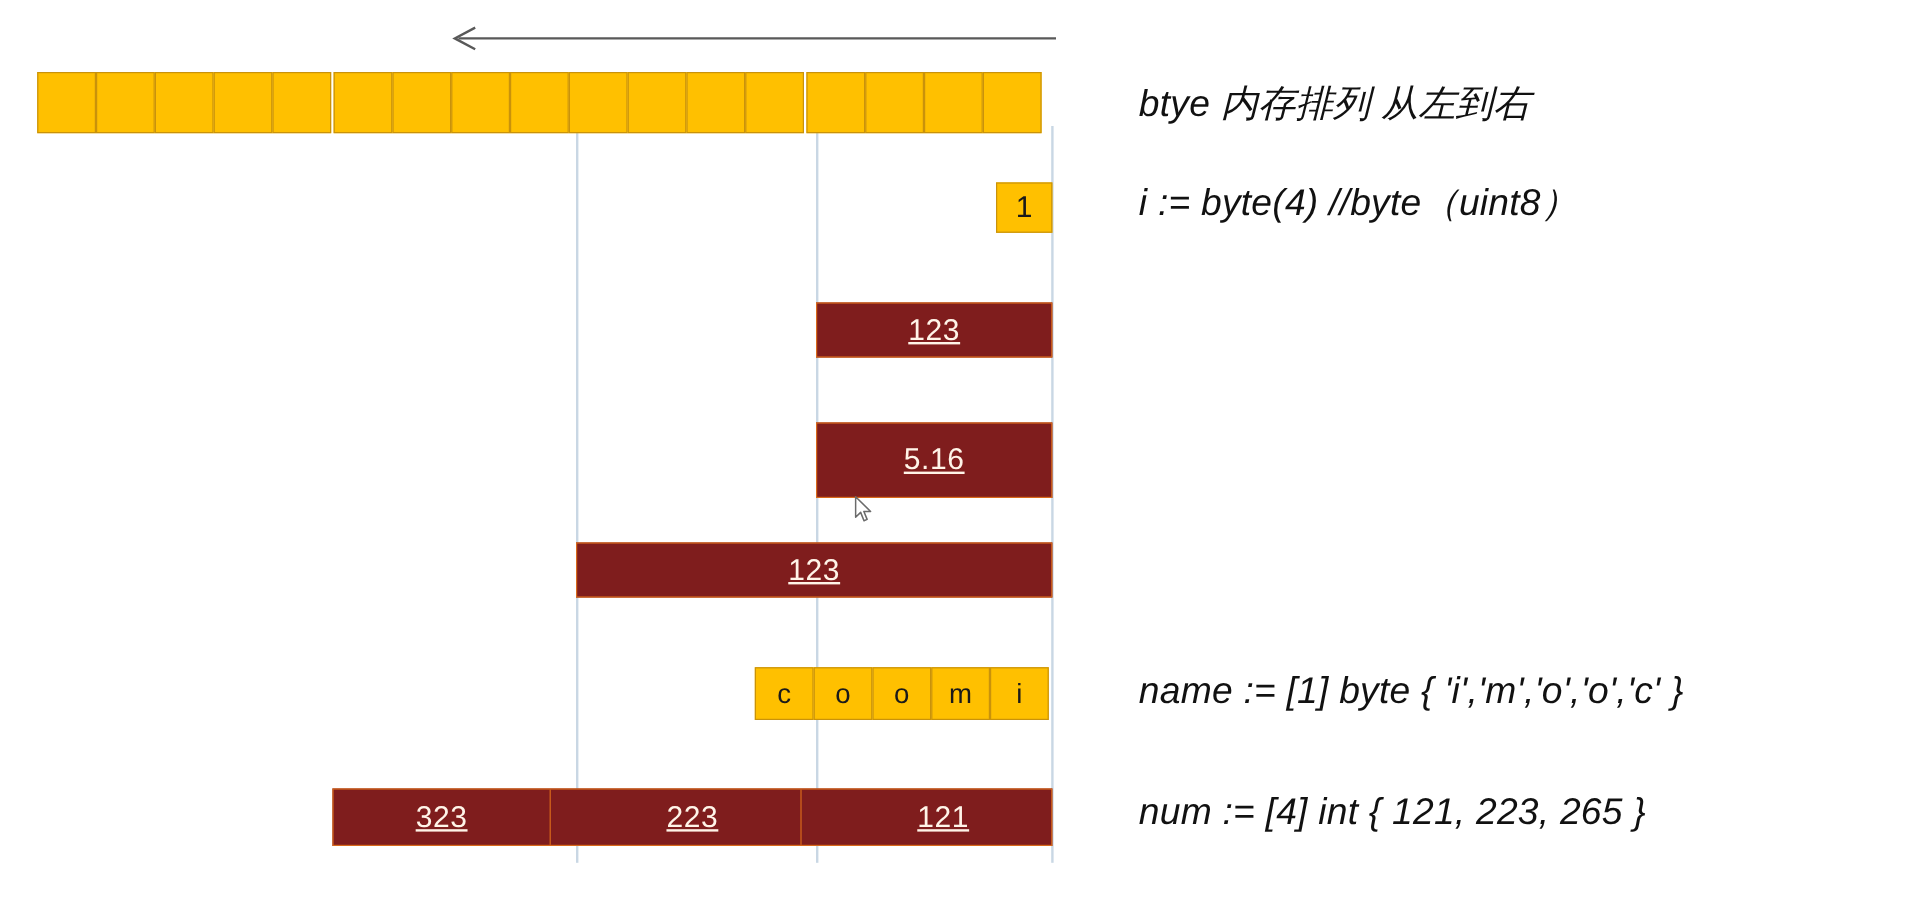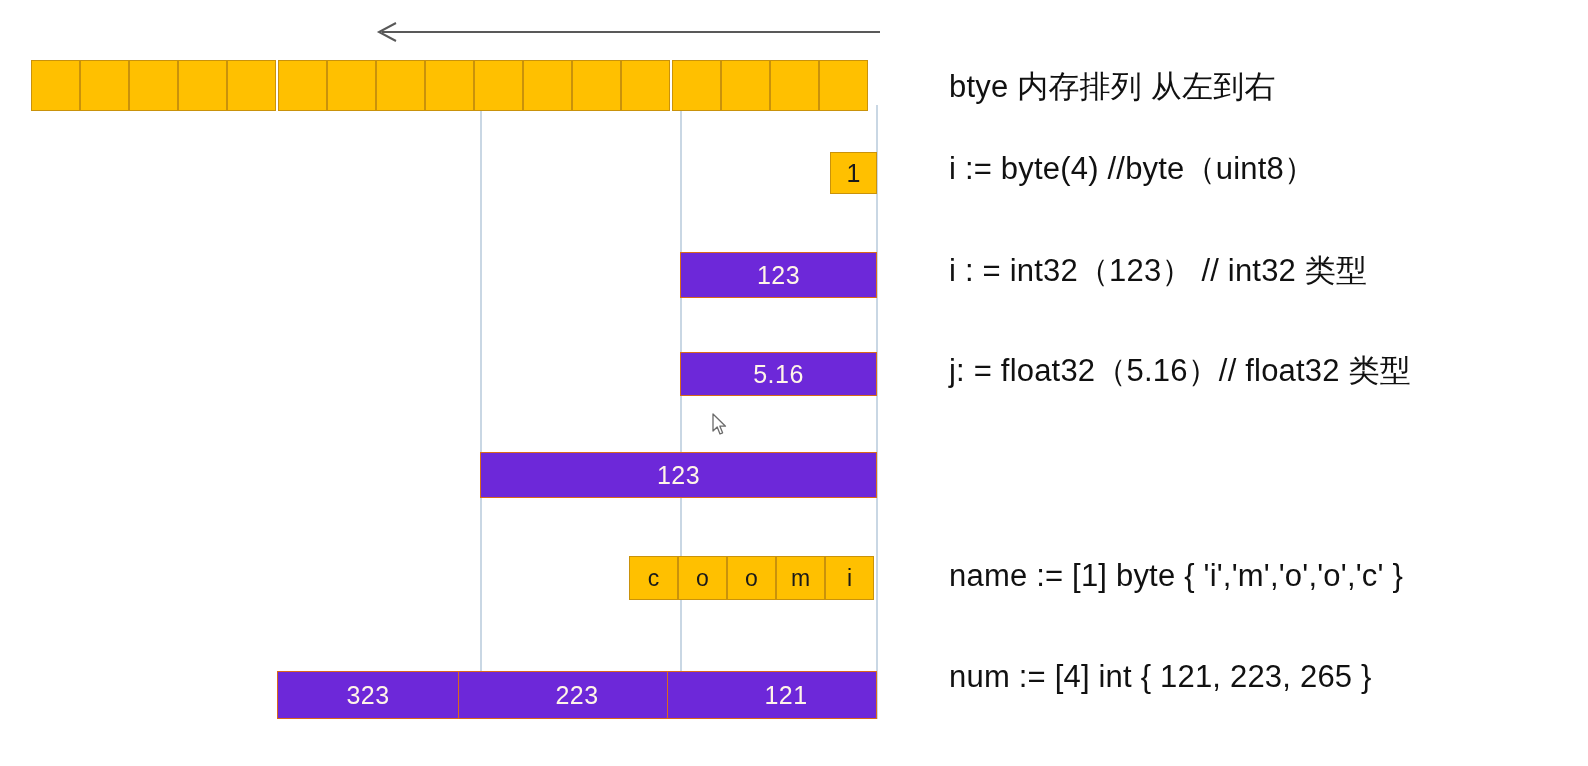--- a/index.html
+++ b/index.html
@@ -60,24 +60,25 @@
   }
 
   
   .bar {
     position: absolute;
     box-sizing: border-box;
     display: flex;
     align-items: center;
     justify-content: center;
     color: #FFF4E8;
-    background: #6d28d9;
+    background: #7f1d1d;
     border: 1px solid #D9691B;
     font-size: 25px;
     letter-spacing: 0.5px;
+    text-decoration: underline;
   }
   .bar.split {
     justify-content: flex-start;
     padding: 0;
   }
   .bar-seg {
     flex: 1 1 0;
     height: 100%;
     display: flex;
     align-items: center;
@@ -112,20 +113,21 @@
   }
 
   
   .legend-line {
     position: absolute;
     left: 949px;
     font-size: 31px;
     color: #111111;
     white-space: nowrap;
     letter-spacing: 0.2px;
+    font-style: italic;
   }
 
   
   .cursor {
     position: absolute;
     left: 712px;
     top: 413px;
     width: 18px;
     height: 24px;
   }
@@ -169,42 +171,40 @@
       <div class="byte-cell" style="width:49px;"></div>
       <div class="byte-cell" style="width:49px;"></div>
       <div class="byte-cell" style="width:49px;"></div>
     </div>
   </div>
 
   <div class="ycell" style="left:830px; top:152px; width:47px; height:42px;">1</div>
 
   <div class="bar" style="left:680px; top:252px; width:197px; height:46px;">123</div>
 
-  <div class="bar" style="left:680px; top:352px; width:197px; height:44px;">5.16</div>
+  <div class="bar" style="left:680px; top:352px; width:197px; height:63px;">5.16</div>
 
   <div class="bar" style="left:480px; top:452px; width:397px; height:46px;">123</div>
 
   <div class="ycell-row" style="left:629px; top:556px;">
     <div class="ycell">c</div>
     <div class="ycell">o</div>
     <div class="ycell">o</div>
     <div class="ycell">m</div>
     <div class="ycell">i</div>
   </div>
 
-  <div class="bar split" style="left:277px; top:671px; width:600px; height:48px;gap:28px;">
+  <div class="bar split" style="left:277px; top:657px; width:600px; height:48px;gap:28px;">
     <div class="bar-seg">323</div>
     <div class="bar-seg">223</div>
     <div class="bar-seg">121</div>
   </div>
 
   <div class="legend-line" style="top:66px;">btye 内存排列 从左到右</div>
   <div class="legend-line" style="top:148px;">i := byte(4)  //byte（uint8）</div>
-  <div class="legend-line" style="top:250px;">i : = int32（123）   // int32 类型</div>
-  <div class="legend-line" style="top:350px;">j: = float32（5.16）// float32 类型</div>
   <div class="legend-line" style="top:558px;">name := [1] byte { 'i','m','o','o','c' }</div>
   <div class="legend-line" style="top:659px;">num := [4] int { 121, 223, 265 }</div>
 
   <div class="cursor">
     <svg width="18" height="24" viewBox="0 0 18 24">
       <path d="M1,1 L1,18 L5.2,14 L8,21 L10.6,19.8 L7.9,13.2 L13.5,13.2 Z" fill="#ffffff" stroke="#6b6b6b" stroke-width="1.3" stroke-linejoin="round"></path>
     </svg>
   </div>
 
 </div>

